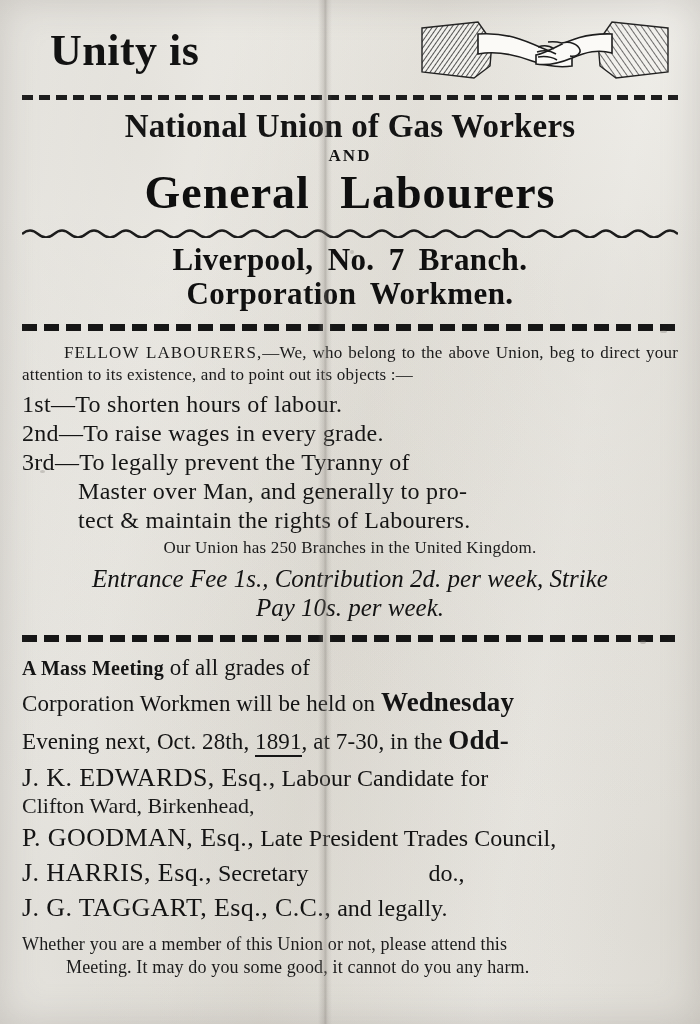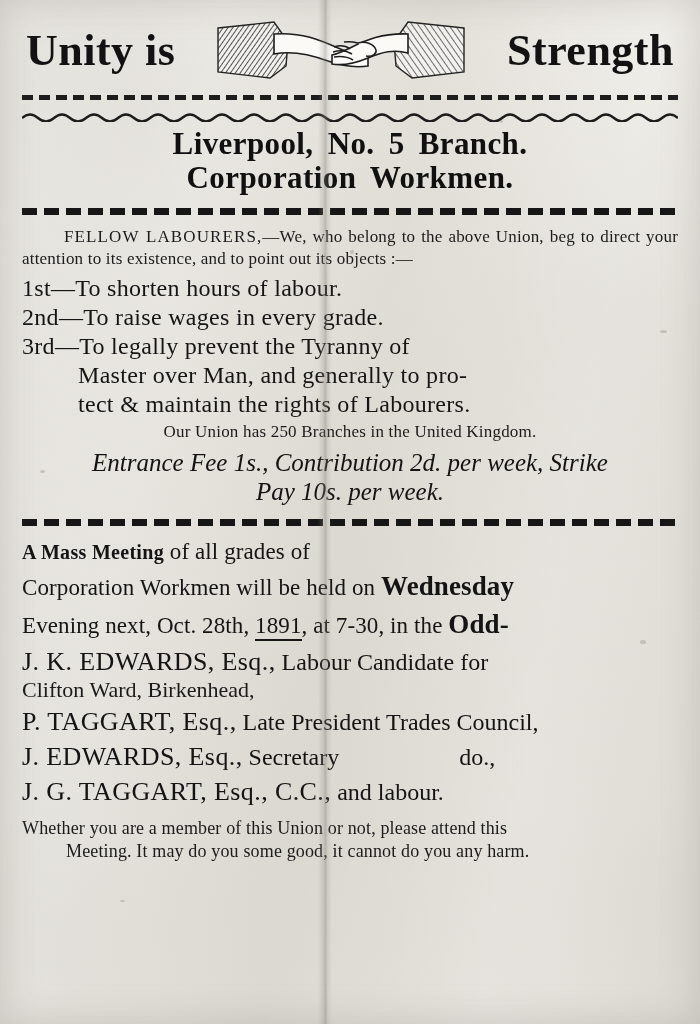--- a/index.html
+++ b/index.html
@@ -56,20 +56,21 @@
 
   .center { text-align: center; }
 
   
   .headline {
     display: flex;
     align-items: center;
     justify-content: space-between;
     margin-top: 6px;
     padding: 0 4px;
+    margin-left: 24px;
   }
   .headline .word {
     font-family: "Liberation Serif", serif;
     font-size: 44px;
     font-weight: 700;
     letter-spacing: 0.5px;
     color: #121212;
     white-space: nowrap;
   }
   .handshake {
@@ -269,34 +270,38 @@
 
         <path d="M118 31 C124 29 130 30 134 33" fill="none" stroke="#1d1d1d" stroke-width="1.5"></path>
         <path d="M117 36 C124 34 131 35 136 38" fill="none" stroke="#1d1d1d" stroke-width="1.5"></path>
         <path d="M118 41 C125 40 132 41 137 44" fill="none" stroke="#1d1d1d" stroke-width="1.5"></path>
         <path d="M128 26 C136 25 144 27 150 31" fill="none" stroke="#1d1d1d" stroke-width="1.4"></path>
 
         <path d="M142 27 C150 25 158 28 160 34 C161 38 156 41 150 40" fill="#fbfaf7" stroke="#1d1d1d" stroke-width="1.5"></path>
       </svg>
     </div>
 
-    <div class="word">Strength</div>
   </div>
 
   <div class="rule-dash"></div>
 
+  <div class="center">
+    <div class="union-line1">National Union of Gas Workers</div>
+    <div class="union-and">AND</div>
+    <div class="union-line2">General Labourers</div>
+  </div>
 
   <div class="rule-wave">
     <svg viewBox="0 0 656 12" width="100%" height="12" preserveAspectRatio="none" aria-hidden="true">
       <path d="M0 8 Q 8 1 16 8 T 32 8 T 48 8 T 64 8 T 80 8 T 96 8 T 112 8 T 128 8 T 144 8 T 160 8 T 176 8 T 192 8 T 208 8 T 224 8 T 240 8 T 256 8 T 272 8 T 288 8 T 304 8 T 320 8 T 336 8 T 352 8 T 368 8 T 384 8 T 400 8 T 416 8 T 432 8 T 448 8 T 464 8 T 480 8 T 496 8 T 512 8 T 528 8 T 544 8 T 560 8 T 576 8 T 592 8 T 608 8 T 624 8 T 640 8 T 656 8" fill="none" stroke="#1c1c1c" stroke-width="2.4"></path>
     </svg>
   </div>
 
   <div class="center">
-    <div class="branch1">Liverpool, No. 5 Branch.</div>
+    <div class="branch1">Liverpool, No. 7 Branch.</div>
     <div class="branch2">Corporation Workmen.</div>
   </div>
 
   <div class="rule-dash-thick"></div>
 
   <div class="fellow">
     <span class="lead">FELLOW LABOURERS,</span><span>—We, who belong to the above Union, beg to direct your attention to its existence, and to point out its objects :—</span>
   </div>
 
   <div class="objects">
@@ -339,32 +344,32 @@
   </div>
 
   <div class="speakers">
     <div class="sp-line">
       <span class="sp-name">J. K. EDWARDS, Esq.,</span>
       <span>Labour Candidate for</span>
     </div>
     <div class="sp-sub">Clifton Ward, Birkenhead,</div>
 
     <div class="sp-line">
-      <span class="sp-name">P. TAGGART, Esq.,</span>
+      <span class="sp-name">P. GOODMAN, Esq.,</span>
       <span>Late President Trades Council,</span>
     </div>
 
     <div class="sp-line">
-      <span class="sp-name">J. EDWARDS, Esq.,</span>
+      <span class="sp-name">J. HARRIS, Esq.,</span>
       <span style="white-space:pre">Secretary                    do.,</span>
     </div>
 
     <div class="sp-line">
       <span class="sp-name">J. G. TAGGART, Esq., C.C.,</span>
-      <span>and labour.</span>
+      <span>and legally.</span>
     </div>
   </div>
 
   <div class="closing">
     <div>Whether you are a member of this Union or not, please attend this</div>
     <div class="ind">Meeting.   It may do you some good, it cannot do you any harm.</div>
   </div>
 
   <div class="fold"></div>
   <div class="edge-shadow"></div>

